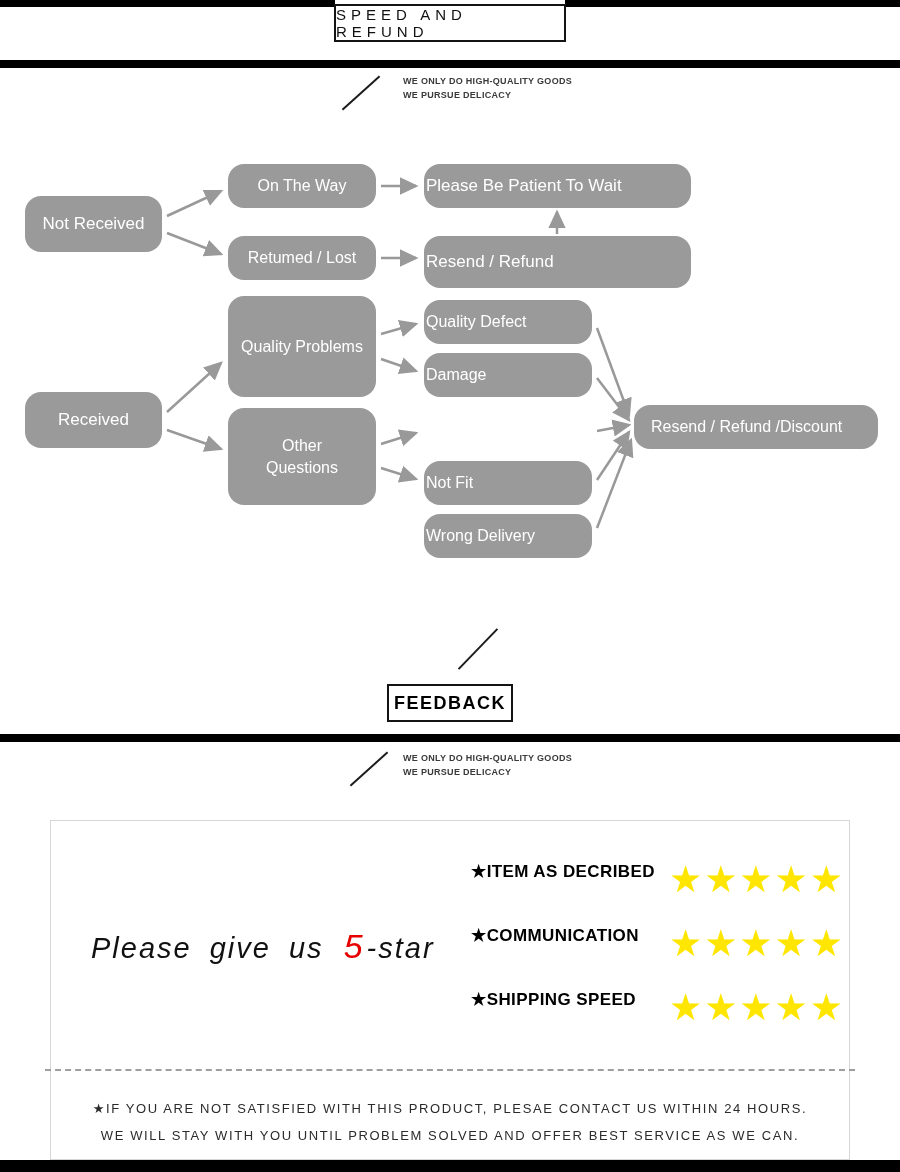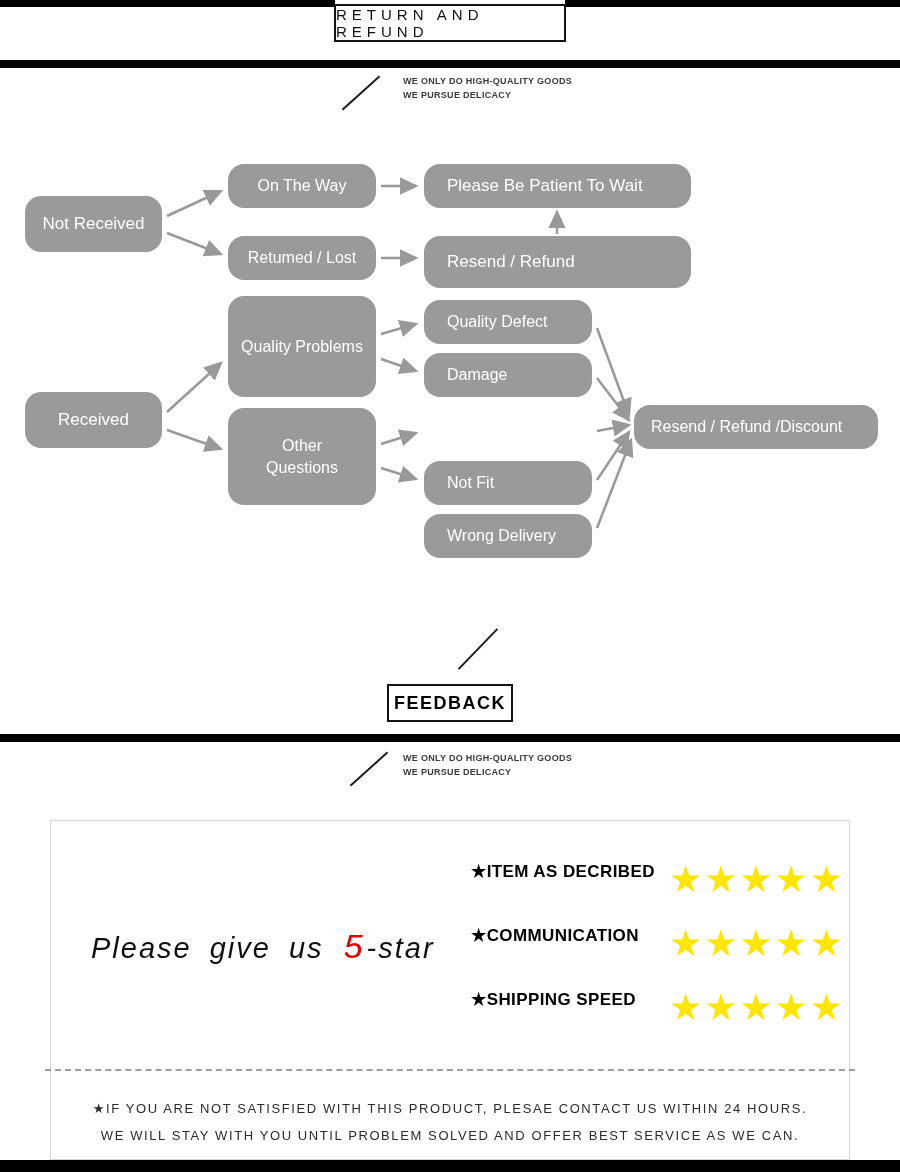--- a/index.html
+++ b/index.html
@@ -18,21 +18,21 @@
 
   .tagline-text { position:absolute; font-size:9px; font-weight:bold; color:#3a3a3a;
     letter-spacing:0.3px; line-height:13.5px; }
 
   .flowchart { position:absolute; left:0; top:150px; width:900px; height:430px; }
   .arrows { position:absolute; left:0; top:0; }
   .node { position:absolute; background:#9a9a9a; color:#fff; border-radius:16px;
     display:flex; align-items:center; justify-content:center; text-align:center;
     font-size:16px; line-height:1.32; }
   .node.lg { font-size:17px; }
-  .node.left-text { justify-content:flex-start; text-align:left; padding-left:23px; }
+  .node.left-text { justify-content:flex-start; text-align:left; padding-left:2px; }
 
   .feedback-box { position:absolute; left:50px; top:820px; width:800px; height:340px;
     border:1px solid #d6d6d6; background:#fff; }
   .prompt { position:absolute; left:40px; top:106px; width:345px; 
     font-size:29px; letter-spacing:2px; word-spacing:8px; color:#111; white-space:nowrap;font-style:italic; }
   .prompt .red { color:#e60000; font-size:34px; margin:0 2px; }
   .rating-rows { position:absolute; left:420px; top:40px; }
   .rating-row { display:flex; height:47px; margin-bottom:17px; }
   .rating-label { width:198px; font-size:17px; font-weight:bold; letter-spacing:0.4px; color:#000; white-space:nowrap; }
   .rating-stars { white-space:nowrap; }
@@ -42,21 +42,21 @@
     font-size:13px; letter-spacing:1.6px; line-height:27px; color:#2b2b2b; }
 </style>
 </head>
 <body>
 
 <div class="page">
 
   <div class="bar" style="left:0;top:0;width:335px;height:7px"></div>
   <div class="bar" style="left:565px;top:0;width:335px;height:7px"></div>
   <div class="title-box" style="left:334px;top:4px;width:232px;height:38px">
-    <span class="return-title">RETURN AND REFUND</span>
+    <span class="return-title">SPEED AND REFUND</span>
   </div>
 
   <div class="bar" style="left:0;top:60px;width:900px;height:8px"></div>
 
   <div class="slash" style="left:336px;top:92px;width:50px"></div>
   <div class="tagline-text" style="left:403px;top:75px">
     <div>WE ONLY DO HIGH-QUALITY GOODS</div>
     <div>WE PURSUE DELICACY</div>
   </div>
 

